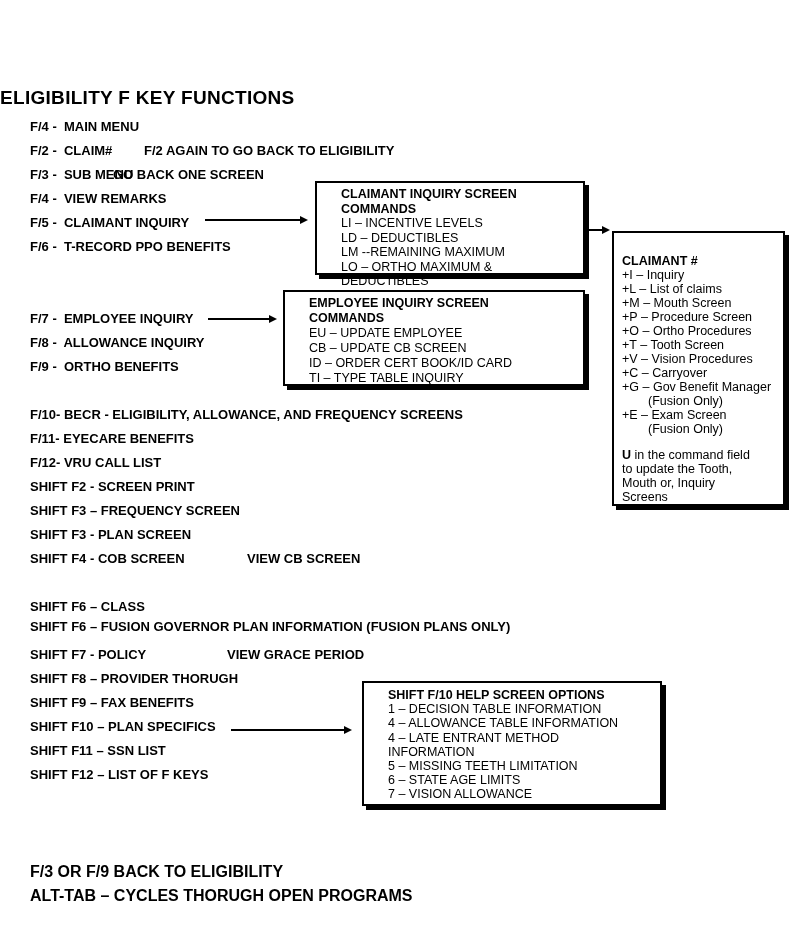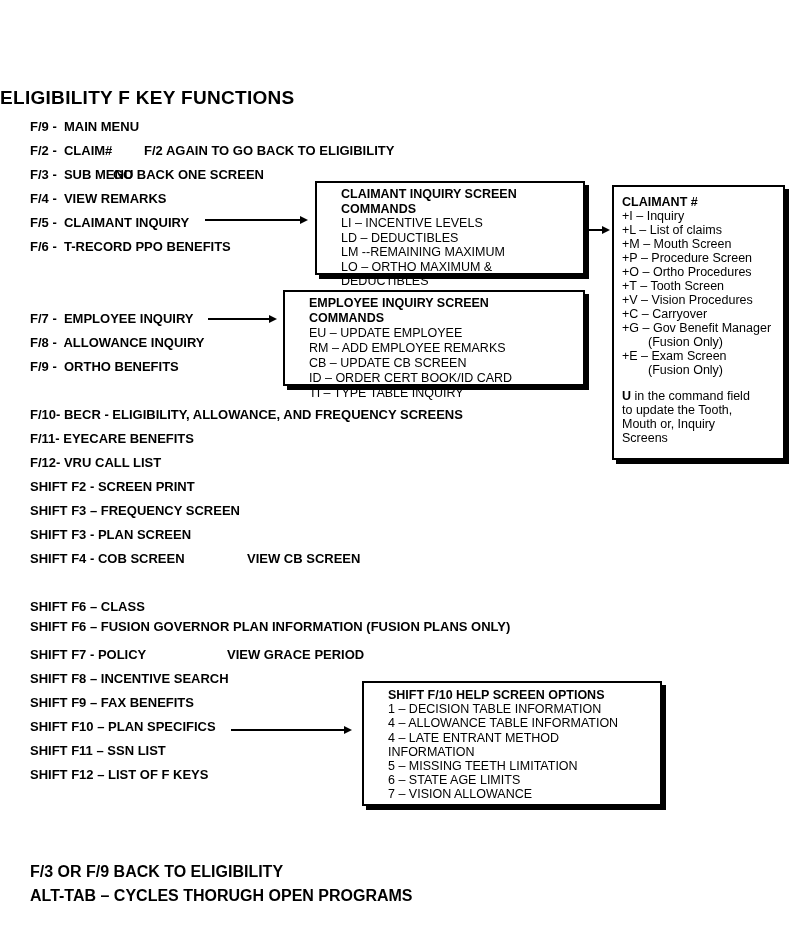--- a/index.html
+++ b/index.html
@@ -19,56 +19,56 @@
   .c2 { position:absolute; top:0; }
   .footline {
     position:absolute; left:30px; font-size:16px; font-weight:bold; white-space:pre;
   }
   .callout {
     position:absolute; box-sizing:border-box; background:#ffffff;
     border:2px solid #000; box-shadow:4px 4px 0 0 #000;
     padding:4px 24px; font-size:12.5px; line-height:14.5px;
   }
   .callout .bt { font-weight:bold; }
-  .box2 { line-height:14px; padding:8px 8px; }
+  .box2 { line-height:14px; padding:21px 8px;margin-top:46px; }
   .indent { padding-left:26px; }
   .note { margin-top:12px; }
   .arrow { position:absolute; height:0; border-top:2px solid #000; }
   .arrow::after {
     content:""; position:absolute; right:-3px; top:-5px; width:0; height:0;
     border-left:8px solid #000; border-top:4px solid transparent; border-bottom:4px solid transparent;
   }
 </style>
 </head>
 <body>
 
 <div class="page">
 
   <div class="doc-title">ELIGIBILITY F KEY FUNCTIONS</div>
 
-  <div class="fline" style="top:119px"><span>F/9 -  MAIN MENU</span></div>
+  <div class="fline" style="top:119px"><span>F/4 -  MAIN MENU</span></div>
   <div class="fline" style="top:143px"><span>F/2 -  CLAIM#</span><span class="c2" style="left:114px">F/2 AGAIN TO GO BACK TO ELIGIBILITY</span></div>
   <div class="fline" style="top:167px"><span>F/3 -  SUB MENU</span><span class="c2" style="left:83px">GO BACK ONE SCREEN</span></div>
   <div class="fline" style="top:191px"><span>F/4 -  VIEW REMARKS</span></div>
   <div class="fline" style="top:215px"><span>F/5 -  CLAIMANT INQUIRY</span></div>
   <div class="fline" style="top:239px"><span>F/6 -  T-RECORD PPO BENEFITS</span></div>
   <div class="fline" style="top:311px"><span>F/7 -  EMPLOYEE INQUIRY</span></div>
   <div class="fline" style="top:335px"><span>F/8 -  ALLOWANCE INQUIRY</span></div>
   <div class="fline" style="top:359px"><span>F/9 -  ORTHO BENEFITS</span></div>
   <div class="fline" style="top:407px"><span>F/10- BECR - ELIGIBILITY, ALLOWANCE, AND FREQUENCY SCREENS</span></div>
   <div class="fline" style="top:431px"><span>F/11- EYECARE BENEFITS</span></div>
   <div class="fline" style="top:455px"><span>F/12- VRU CALL LIST</span></div>
   <div class="fline" style="top:479px"><span>SHIFT F2 - SCREEN PRINT</span></div>
   <div class="fline" style="top:503px"><span>SHIFT F3 – FREQUENCY SCREEN</span></div>
   <div class="fline" style="top:527px"><span>SHIFT F3 - PLAN SCREEN</span></div>
   <div class="fline" style="top:551px"><span>SHIFT F4 - COB SCREEN</span><span class="c2" style="left:217px">VIEW CB SCREEN</span></div>
   <div class="fline" style="top:599px"><span>SHIFT F6 – CLASS</span></div>
   <div class="fline" style="top:619px"><span>SHIFT F6 – FUSION GOVERNOR PLAN INFORMATION (FUSION PLANS ONLY)</span></div>
   <div class="fline" style="top:647px"><span>SHIFT F7 - POLICY</span><span class="c2" style="left:197px">VIEW GRACE PERIOD</span></div>
-  <div class="fline" style="top:671px"><span>SHIFT F8 – INCENTIVE SEARCH</span></div>
+  <div class="fline" style="top:671px"><span>SHIFT F8 – PROVIDER THORUGH</span></div>
   <div class="fline" style="top:695px"><span>SHIFT F9 – FAX BENEFITS</span></div>
   <div class="fline" style="top:719px"><span>SHIFT F10 – PLAN SPECIFICS</span></div>
   <div class="fline" style="top:743px"><span>SHIFT F11 – SSN LIST</span></div>
   <div class="fline" style="top:767px"><span>SHIFT F12 – LIST OF F KEYS</span></div>
 
   <div class="footline" style="top:863px">F/3 OR F/9 BACK TO ELIGIBILITY</div>
   <div class="footline" style="top:887px">ALT-TAB – CYCLES THORUGH OPEN PROGRAMS</div>
 
   <div class="arrow" style="left:205px; top:219px; width:100px"></div>
   <div class="arrow" style="left:588px; top:229px; width:19px"></div>
@@ -79,21 +79,20 @@
     <div class="bt">CLAIMANT INQUIRY SCREEN COMMANDS</div>
     <div>LI – INCENTIVE LEVELS</div>
     <div>LD – DEDUCTIBLES</div>
     <div>LM --REMAINING MAXIMUM</div>
     <div>LO – ORTHO MAXIMUM &amp; DEDUCTIBLES</div>
   </div>
 
   <div class="callout" style="left:283px; top:290px; width:302px; height:96px; line-height:15px">
     <div class="bt">EMPLOYEE INQUIRY SCREEN COMMANDS</div>
     <div>EU – UPDATE EMPLOYEE</div>
-    <div>RM – ADD EMPLOYEE REMARKS</div>
     <div>CB – UPDATE CB SCREEN</div>
     <div>ID – ORDER CERT BOOK/ID CARD</div>
     <div>TI – TYPE TABLE INQUIRY</div>
   </div>
 
   <div class="callout box2" style="left:612px; top:185px; width:173px; height:275px">
     <div class="bt">CLAIMANT #</div>
     <div>+I – Inquiry</div>
     <div>+L – List of claims</div>
     <div>+M – Mouth Screen</div>

